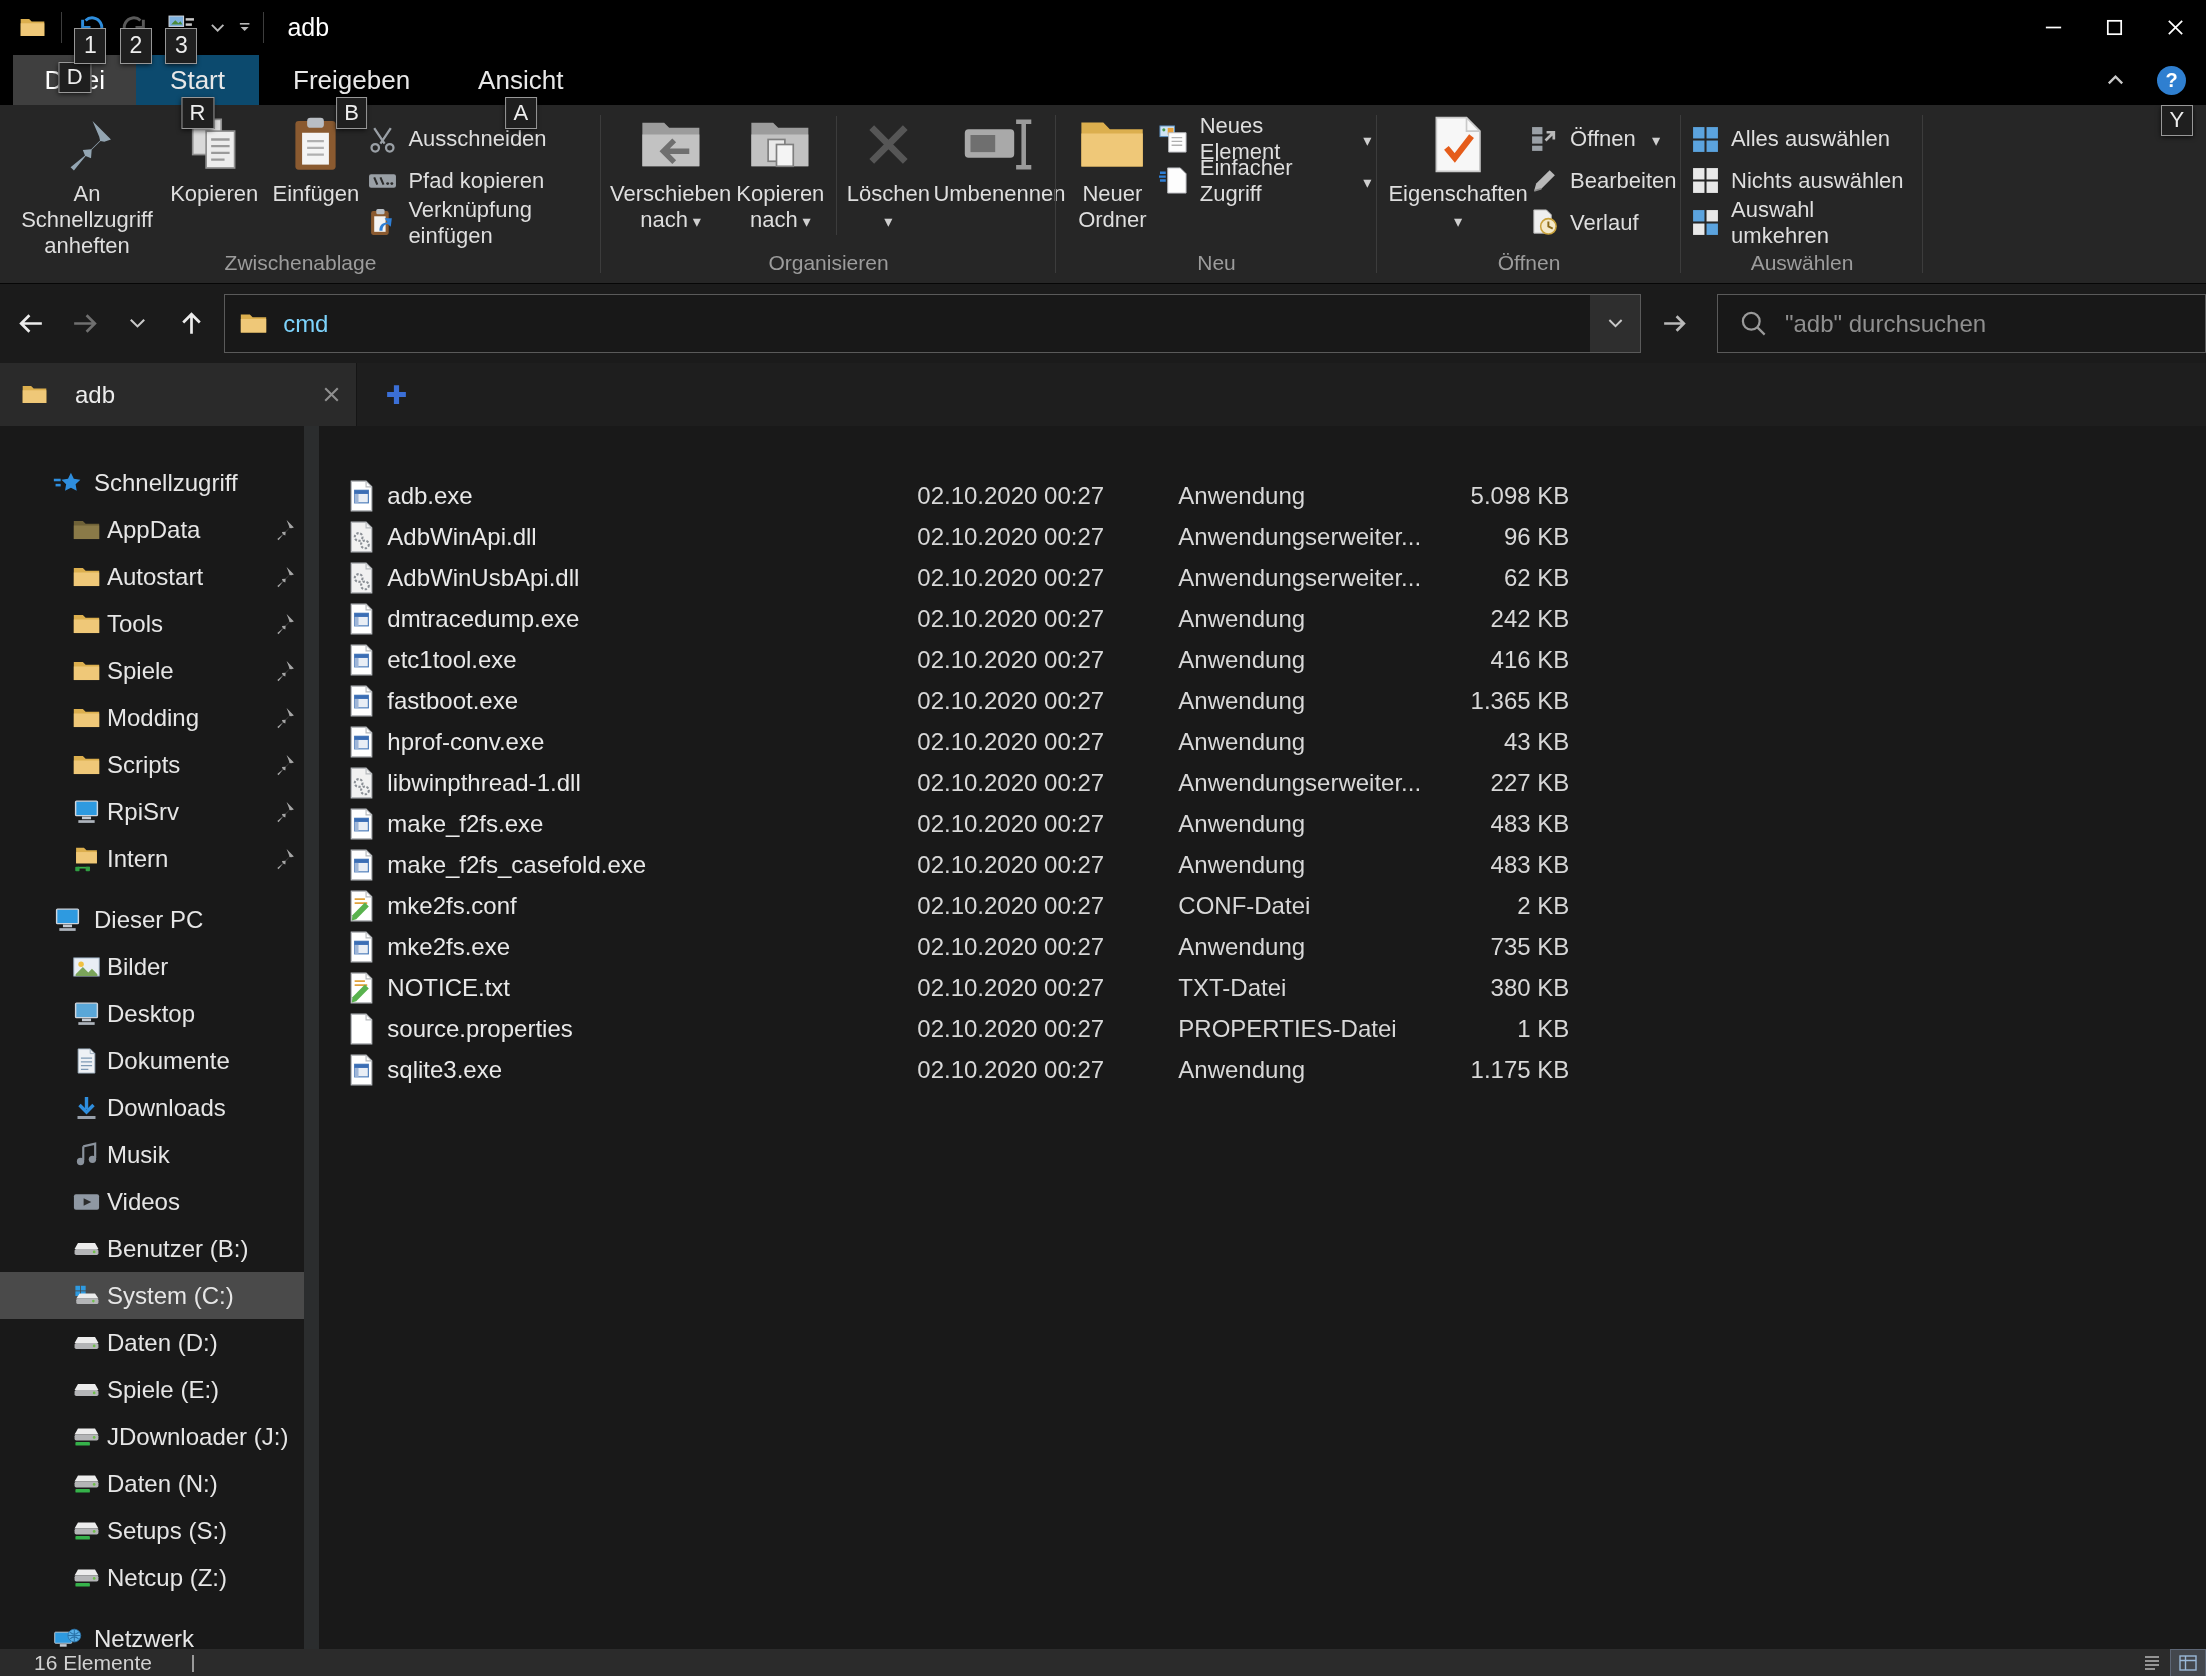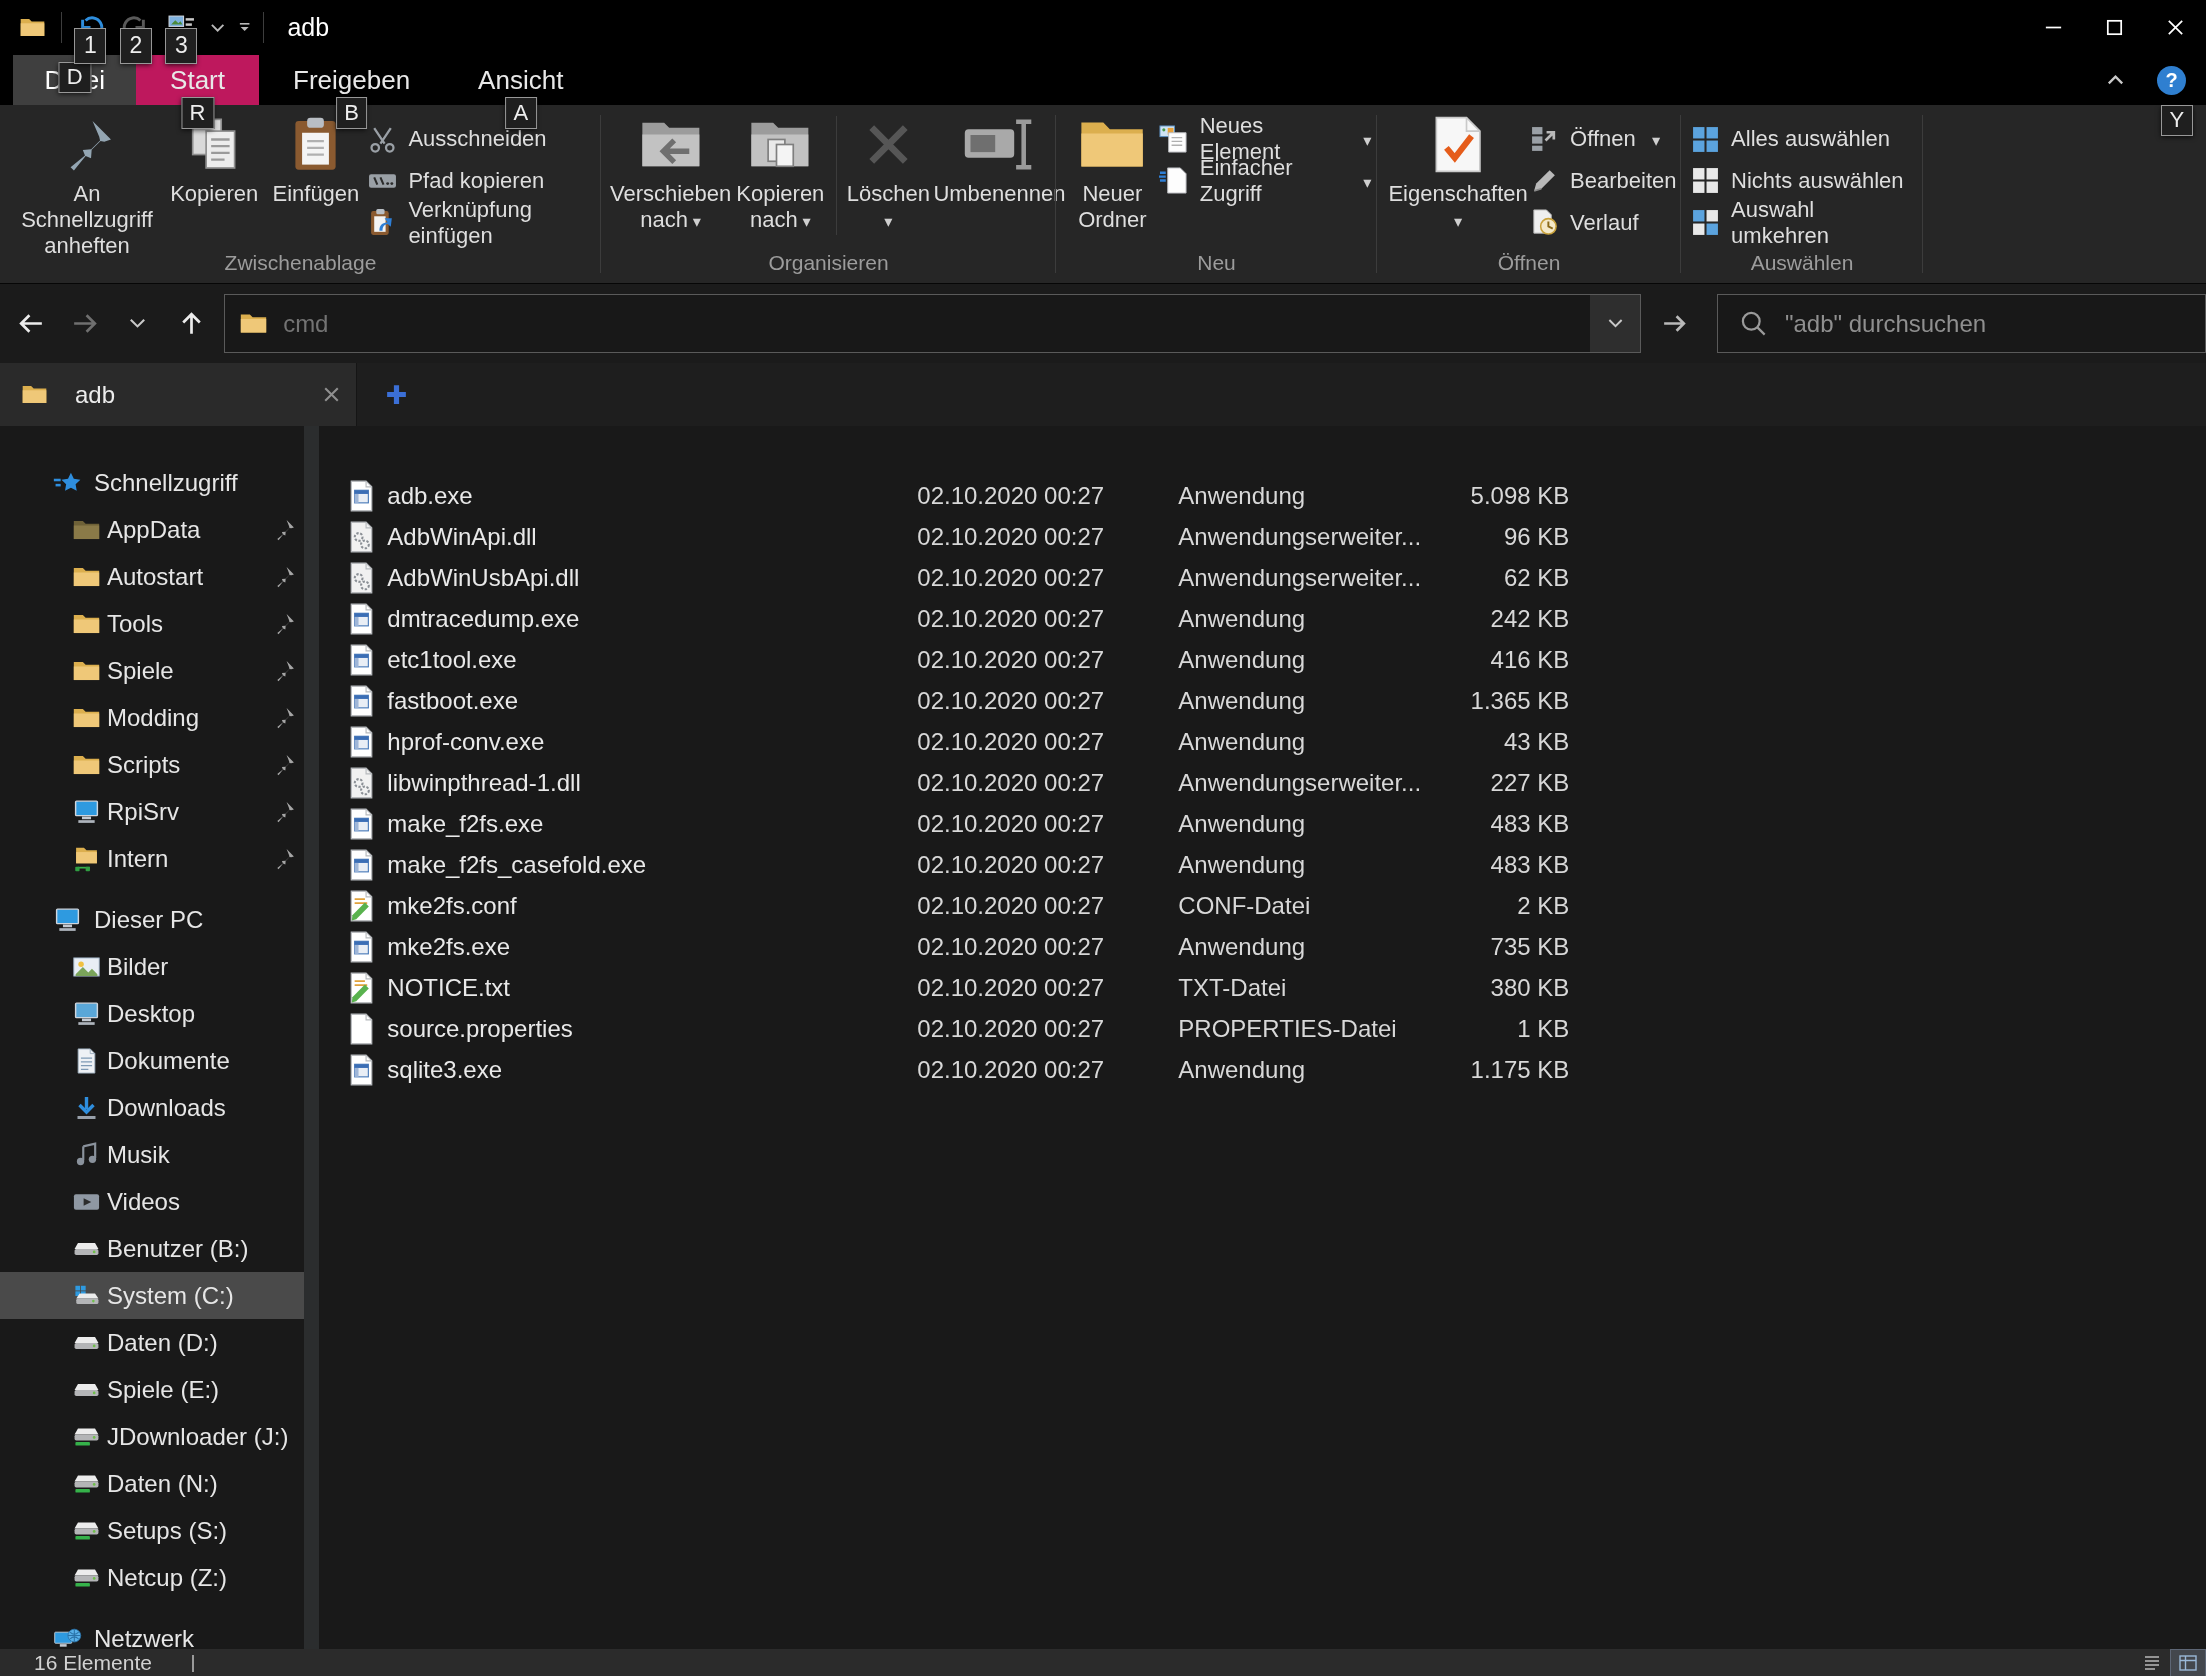--- a/index.html
+++ b/index.html
@@ -18,21 +18,21 @@
   .qat-btn .keytip{left:50%;transform:translateX(-50%);top:17px}
   .title-text{color:#fff;font-size:25px;margin-left:11.5px}
   .win-controls{margin-left:auto;display:flex;height:100%}
   .win-btn{width:61px;height:100%;display:flex;align-items:center;justify-content:center}
   .win-btn .icon{width:21px;height:21px}
 
   
   .ribbon-tabs{position:absolute;left:0;top:55px;right:0;height:50px;background:#000;display:flex;align-items:stretch;z-index:20}
   .rtab{position:relative;display:flex;align-items:center;justify-content:center;font-size:26px;color:#e8e8e8;padding:0 34px}
   .rtab.file{background:#3f3f3f;color:#fff;margin-left:13.4px;padding:0 31px}
-  .rtab.active{background:#be185d}
+  .rtab.active{background:#0c4a6e}
   .rtab .keytip{top:42px;left:50%;transform:translateX(-50%);font-size:22px;padding:3.8px 7.6px}
   .rtab.file .keytip{top:6.7px}
   .ribbon-corner{margin-left:auto;display:flex;align-items:center;gap:25px;padding-right:19px;position:relative}
   .corner-btn{width:31px;height:31px;display:flex;align-items:center;justify-content:center;position:relative}
   .help-circle{width:29px;height:29px;border-radius:50%;background:#2f7fd0;display:flex;align-items:center;justify-content:center}
   .help-circle::after{content:"?";color:#fff;font-size:20px;font-weight:bold;font-family:"Liberation Sans",sans-serif}
   .ribbon-corner .keytip{top:40px;right:-5.7px;font-size:22px;padding:3.8px 7.6px}
 
   
   .ribbon{position:absolute;left:0;top:105px;right:0;height:178px;background:#262626;border-bottom:1px solid #060606;display:flex;z-index:10}
@@ -51,21 +51,21 @@
   .smallbtn .icon{width:29px;height:29px;flex:0 0 auto}
   .vsep{width:1px;background:#3c3c3c;height:119px;margin:3.8px 5.7px 0 5.7px;flex:0 0 auto}
 
   
   .navbar{position:absolute;left:0;top:284px;right:0;height:79px;background:#1b1b1b;display:flex;align-items:center;z-index:8}
   .nav-ic{width:44px;height:44px;display:flex;align-items:center;justify-content:center;margin-left:9.6px}
   .nav-ic .icon{width:29px;height:29px}
   .nav-ic.small .icon{width:23px;height:23px}
   .addressbar{height:59px;width:1417px;margin-left:11.5px;background:#181818;border:1px solid #5a5a5a;display:flex;align-items:center;box-sizing:border-box;flex:0 0 auto}
   .addr-folder{width:29px;height:25px;margin-left:13.4px;flex:0 0 auto}
-  .addr-text{font-size:24px;margin-left:15.3px;color:#737373}
+  .addr-text{font-size:24px;margin-left:15.3px;color:#7dd3fc}
   .addr-spacer{flex:1}
   .addr-drop{width:50px;height:100%;background:#2e2e2e;display:flex;align-items:center;justify-content:center}
   .addr-drop .icon{width:21px;height:21px}
   .go-btn{width:55px;height:54px;display:flex;align-items:center;justify-content:center;margin-left:5.7px}
   .go-btn .icon{width:29px;height:29px}
   .searchbox{height:59px;width:493px;margin-left:15.3px;border:1px solid #5a5a5a;background:#181818;display:flex;align-items:center;box-sizing:border-box}
   .search-ic{width:29px;height:29px;margin:0 17px 0 21px;flex:0 0 auto}
   .searchbox input{background:transparent;border:0;outline:0;color:#cfcfcf;font-size:24px;width:100%;font-family:inherit;padding:0}
   .searchbox input::placeholder{color:#8f8f8f;opacity:1}
 

